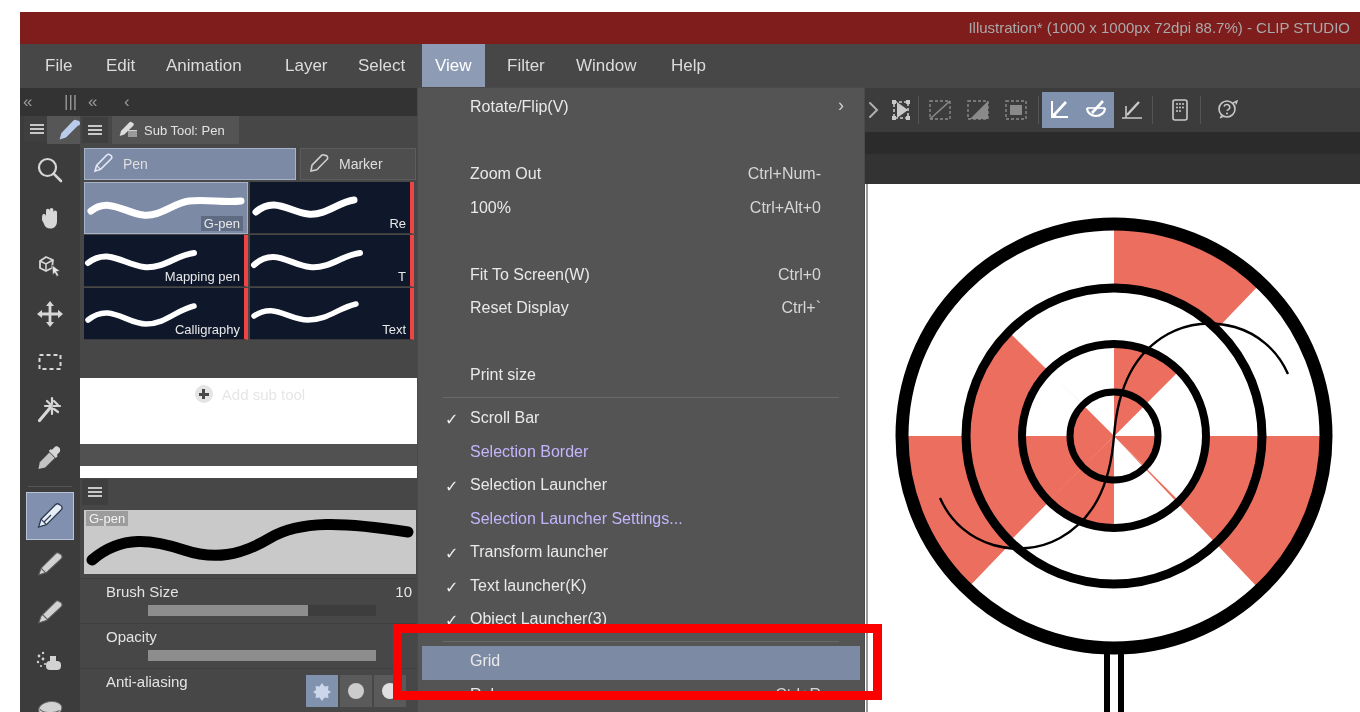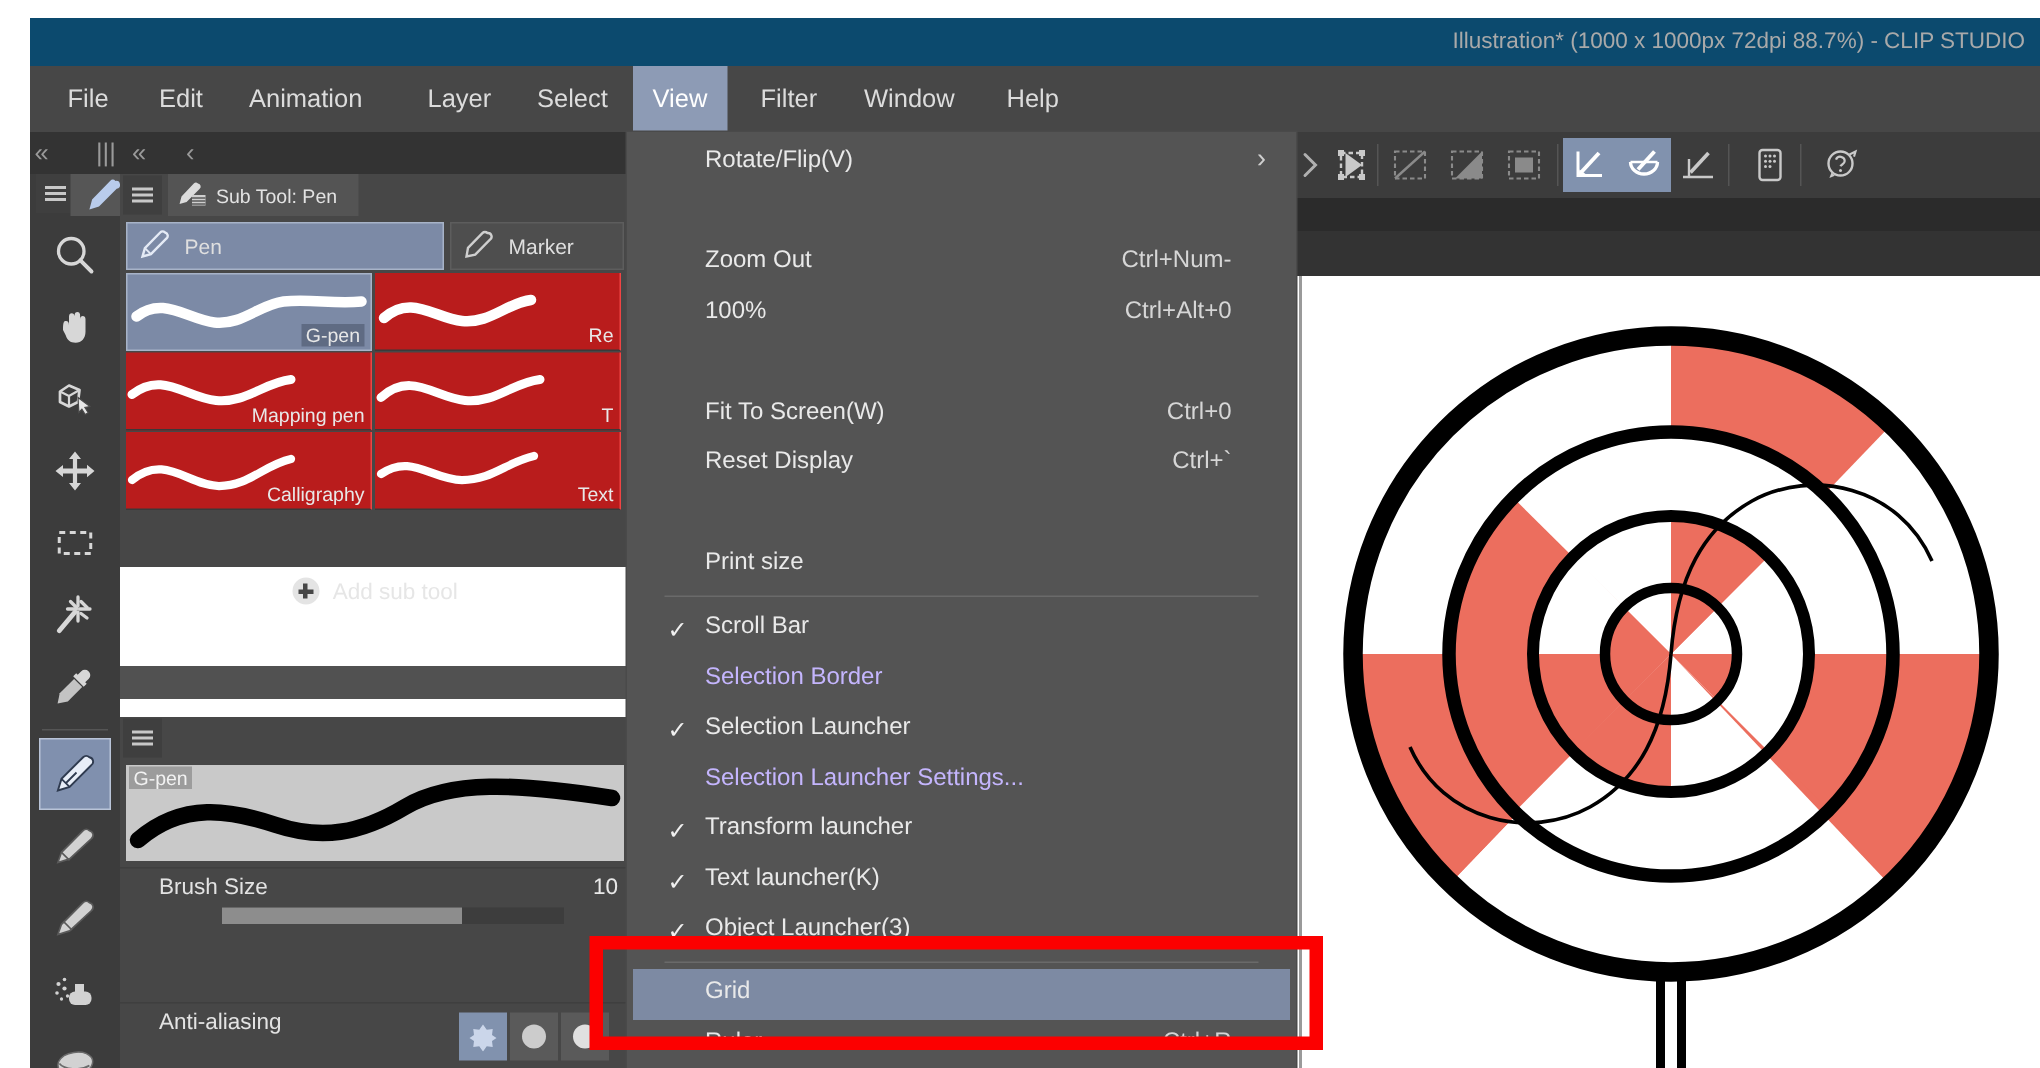--- a/index.html
+++ b/index.html
@@ -6,21 +6,21 @@
   body{
     width:1360px;height:712px;overflow:hidden;position:relative;
     font-family:"Liberation Sans","DejaVu Sans",sans-serif;
     -webkit-font-smoothing:antialiased;
   }
   .app{position:absolute;left:0;top:0;width:1360px;height:712px;background:#ffffff;}
 
   
   .titlebar{
     position:absolute;left:20px;top:12px;width:1340px;height:32px;
-    background:#0c4a6e;
+    background:#7f1d1d;
   }
   .titlebar .title{
     position:absolute;right:10px;top:7px;
     font-size:15px;color:#a9a9a9;white-space:nowrap;
   }
   .leftstrip{position:absolute;left:0;top:0;width:20px;height:712px;background:#ffffff;}
 
   
   .menubar{
     position:absolute;left:20px;top:44px;width:1340px;height:44px;
@@ -79,21 +79,21 @@
     position:absolute;top:0;height:32px;display:flex;align-items:center;
     color:#dfdfdf;font-size:14px;padding-left:8px;box-sizing:border-box;
   }
   .sttab.active{background:#7c8aa6;border:1px solid #a7b3c8;}
   .sttab.inactive{background:#4e4e4e;border:1px solid #5d5d5d;}
   .sttab .pennib{margin-right:8px;}
 
   .brushgrid{position:absolute;left:4px;top:66px;width:332px;height:160px;}
   .bcell{
     position:absolute;width:164px;height:52px;box-sizing:border-box;
-    border-right:1px solid #ef4444;border-bottom:1px solid #3a3a3a;background:#b91c1c;
+    border-right:4px solid #ef4444;border-bottom:1px solid #3a3a3a;background:#0f172a;
     overflow:hidden;
   }
   .bcell.sel{background:#7c8aa6;border:1px solid #a7b3c8;}
   .bcell .lbl{
     position:absolute;right:4px;bottom:2px;color:#e8e8e8;font-size:13px;white-space:nowrap;
   }
   .bcell.sel .lbl{background:#5f6b83;padding:0 3px;}
   .bcell .stroke{position:absolute;left:0;top:4px;}
 
   .addsub{
@@ -384,20 +384,26 @@
       <svg width="332" height="64" viewBox="0 0 332 64">
           <path d="M8 50c30-26 62-20 92-10s56 6 86-12 74-16 138-6" fill="none" stroke="#000" stroke-width="11" stroke-linecap="round"></path>
         </svg>
     </div>
 
     <div class="tprow" style="top:100px;">
       <span class="name">Brush Size</span>
       <span class="val">10</span>
       <span class="slider">
           <span class="fill" style="width:160px;"></span>
+        </span>
+    </div>
+    <div class="tprow" style="top:145px;">
+      <span class="name">Opacity</span>
+      <span class="slider">
+          <span class="fill" style="width:228px;"></span>
         </span>
     </div>
     <div class="tprow" style="top:190px;">
       <span class="name">Anti-aliasing</span>
       <span class="aabtns">
         <span class="aab on">
           <svg width="20" height="20" viewBox="0 0 20 20">
               <path d="M10 2l2.5 3.5L16.5 5l-.5 4L19 11l-3 2 .5 4-4-.5L10 20l-2.5-3.5L3.5 17l.5-4L1 11l3-2-.5-4 4 .5z" fill="#cbd6ea"></path>
             </svg>
         </span>

